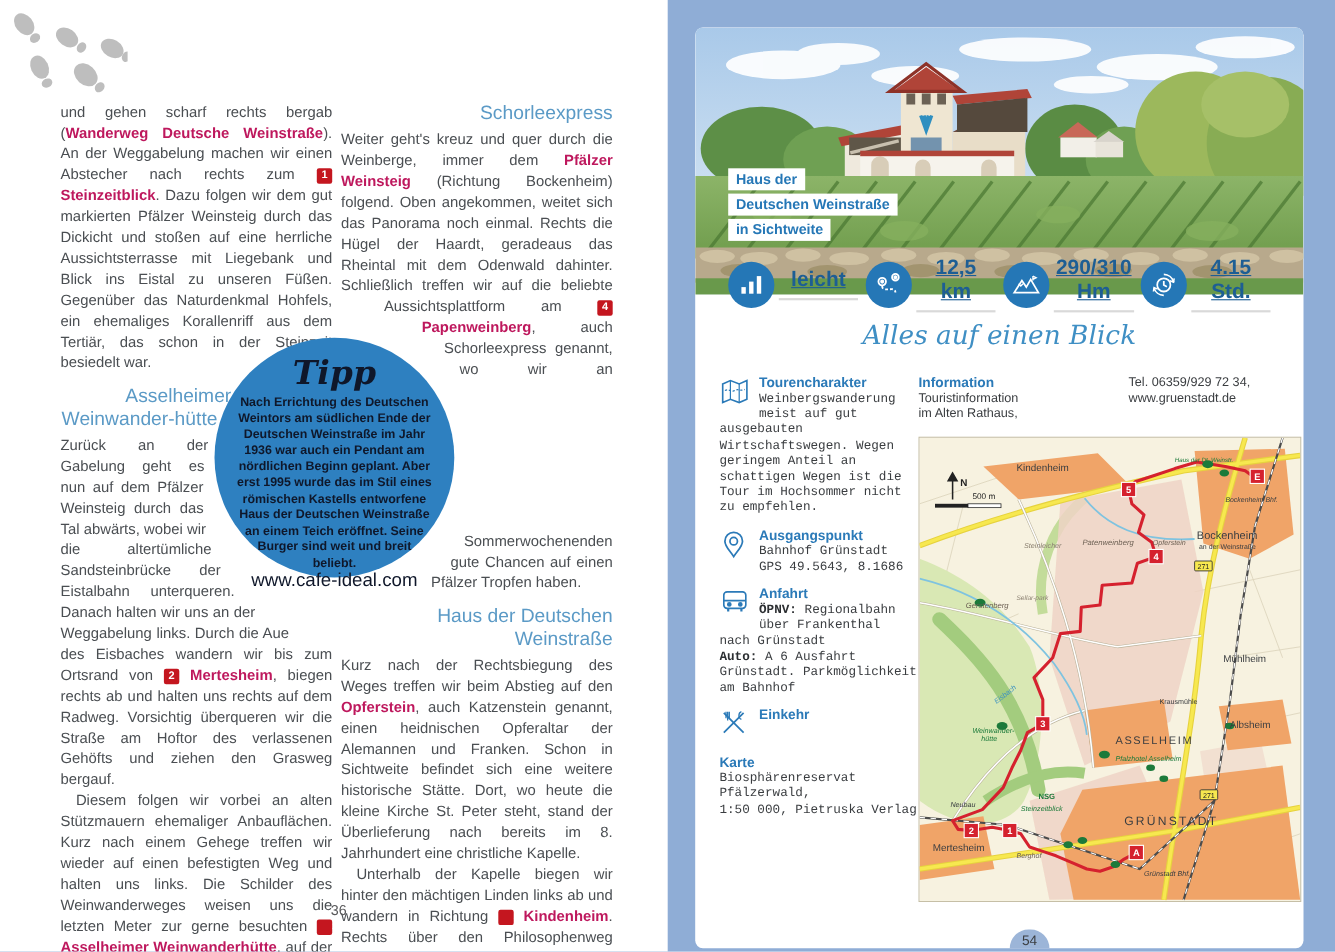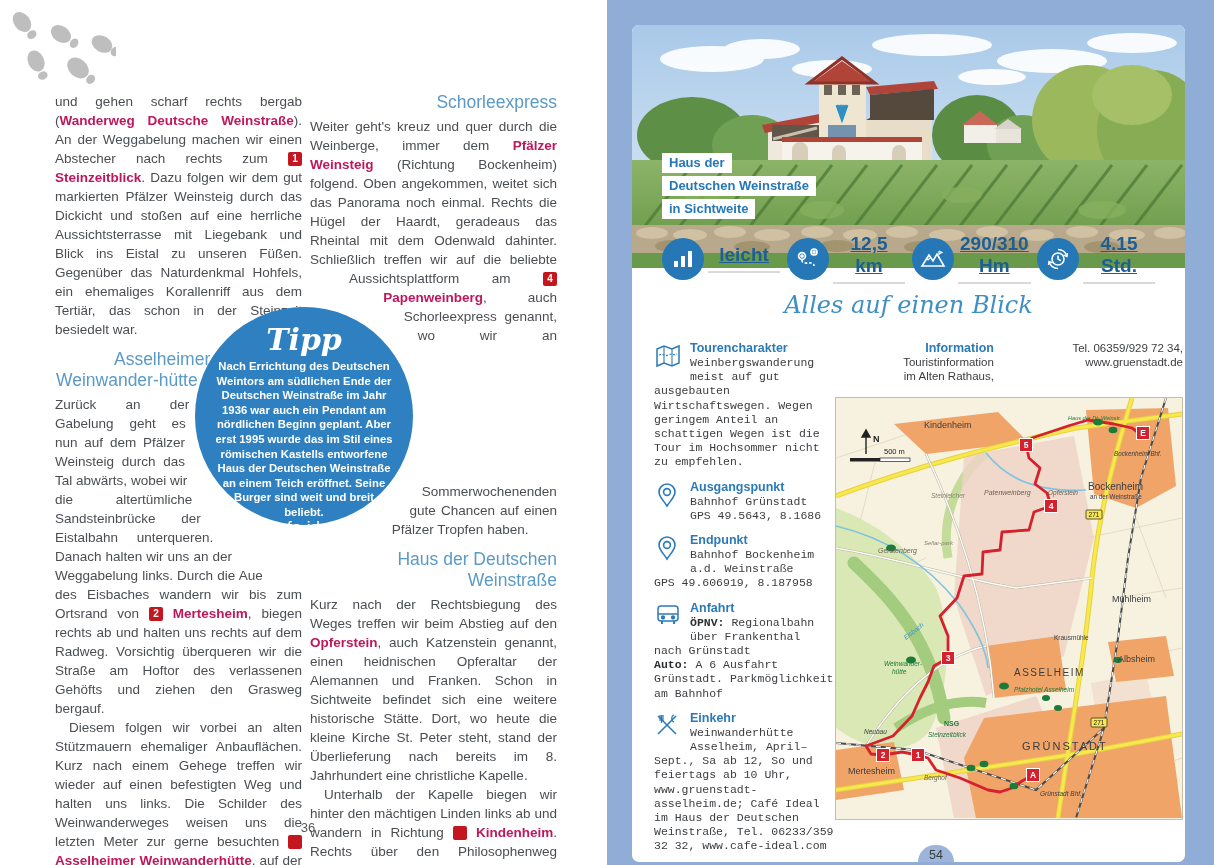--- a/index.html
+++ b/index.html
@@ -18,21 +18,21 @@
   h2.blue { color:#5b9ac6; font-size:17.5px; line-height:21px; font-weight:normal; margin:10px 0 4px; text-align:right; }
   h2.blue.first { margin-top:0; }
   .wrapR { float:right; width:130px; height:280px; margin-right:-8px;
            shape-outside:circle(130px at 135px 108px); }
   .wrapL { float:left; width:130px; height:460px; margin-left:-8px;
            shape-outside:circle(138px at -10px 325px); }
   .nbadge { display:inline-block; background:#c4161f; color:#fff; font-weight:bold;
             font-size:10px; width:14px; height:14px; line-height:14px; text-align:center;
             border-radius:2px; vertical-align:1px; }
   .tipp { position:absolute; left:195px; top:307px; width:218px; height:218px; border-radius:50%;
-          background:#2e80c0; color:#ffffff; text-align:center; padding:16px 20px; z-index:5; }
+          background:#2e80c0; color:#0f172a; text-align:center; padding:16px 20px; z-index:5; }
   .tipp .script { font-family:"DejaVu Serif", serif; font-style:italic; font-weight:bold;
                   font-size:30px; line-height:34px; margin-bottom:2px; }
   .tipp .body { font-size:11.3px; line-height:14.6px; font-weight:bold; }
   .tipp .url  { font-size:17px; line-height:15px; font-weight:normal; }
   .pagenum-left { position:absolute; left:288px; top:820px; width:40px; text-align:center;
                   color:#58585a; font-size:13px; }
 
   
   .page-right { position:absolute; left:607px; top:0; width:607px; height:865px; background:#8fadd6; }
   .card { position:absolute; left:25px; top:25px; width:553px; height:837px; background:#fff;
@@ -51,21 +51,21 @@
                border-bottom:2px solid #d9d9d9; padding:0 2px 5px; margin-left:4px;text-decoration:underline; }
   .ov-title { position:absolute; left:0; top:266px; width:553px; text-align:center;
               font-family:"DejaVu Serif", serif; font-style:italic; font-weight:normal;
               color:#3f8fc4; font-size:24px; }
   .info-left { position:absolute; left:22px; top:316px; width:180px; }
   .sec { margin-bottom:10px; overflow:hidden; }
   .sec .icon { float:left; width:30px; height:30px; margin:1px 6px 2px 0; color:#2b7ab8; }
   .sec h3 { color:#2b7ab8; font-size:12.5px; line-height:15px; font-weight:bold; }
   .sec .sec-body { font-size:11.5px; line-height:14.2px; color:#3a3d40; white-space:pre-line;font-family:Liberation Mono, monospace; }
   .sec .sec-body b { color:#2c2f32; }
-  .info-topright { position:absolute; left:203px; top:316px; width:348px; display:flex;text-align:right; }
+  .info-topright { position:absolute; left:203px; top:316px; width:348px; display:flex; }
   .info-topright .blockA { width:175px; }
   .info-topright .blockB { width:173px; font-size:11.5px; line-height:14.2px; color:#3a3d40;
                            white-space:pre-line;margin-left:32px; }
   .mapbox { position:absolute; left:203px; top:372px; width:348px; height:423px;
             border:1px solid #c6bfa6; }
   .bump { position:absolute; left:286px; bottom:0; width:36px; height:17px;
           border-radius:18px 18px 0 0; background:#9cb5d8; color:#3a3d40; font-size:12.5px;
           text-align:center; line-height:20px; }
   svg text { font-family:"Liberation Sans", sans-serif; }
 </style>
@@ -318,32 +318,20 @@
           <svg width="26" height="28" viewBox="0 0 26 28" fill="none" stroke="currentColor" stroke-width="1.6">
             <path d="M13 3 a8 8 0 0 1 8 8 c0 5 -5 9 -8 14 c-3 -5 -8 -9 -8 -14 a8 8 0 0 1 8 -8 Z"></path>
             <circle cx="13" cy="11" r="3.4"></circle>
           </svg>
         </span>
         <h3>Ausgangspunkt</h3>
         <div class="sec-body">Bahnhof Grünstadt
 GPS 49.5643, 8.1686</div>
       </div>
 
-      <div class="sec">
-        <span class="icon">
-          <svg width="26" height="28" viewBox="0 0 26 28" fill="none" stroke="currentColor" stroke-width="1.6">
-            <path d="M13 3 a8 8 0 0 1 8 8 c0 5 -5 9 -8 14 c-3 -5 -8 -9 -8 -14 a8 8 0 0 1 8 -8 Z"></path>
-            <circle cx="13" cy="11" r="3.4"></circle>
-          </svg>
-        </span>
-        <h3>Endpunkt</h3>
-        <div class="sec-body">Bahnhof Bockenheim
-a.d. Weinstraße
-GPS 49.606919, 8.187958</div>
-      </div>
 
       <div class="sec">
         <span class="icon">
           <svg width="28" height="26" viewBox="0 0 28 26" fill="none" stroke="currentColor" stroke-width="1.5">
             <rect x="4" y="4" width="20" height="15" rx="3"></rect>
             <path d="M4 12 h20"></path>
             <circle cx="9" cy="15.5" r="1.4" fill="currentColor"></circle>
               <circle cx="19" cy="15.5" r="1.4" fill="currentColor"></circle>
             <path d="M8 19 v3 M20 19 v3" stroke-width="2"></path>
           </svg>
@@ -356,21 +344,20 @@
       <div class="sec">
         <span class="icon">
           <svg width="26" height="26" viewBox="0 0 26 26" fill="none" stroke="currentColor" stroke-width="1.6">
             <path d="M4 4 L22 22"></path>
             <path d="M22 4 L4 22"></path>
             <path d="M6 3 v6 M9 3 v6 M7.5 3 v8" stroke-width="1.2"></path>
             <path d="M20 3 c-3 1 -3 6 0 7" stroke-width="1.2"></path>
           </svg>
         </span>
         <h3>Einkehr</h3>
-        <div class="sec-body">Weinwanderhütte Asselheim, April–Sept., Sa ab 12, So und feiertags ab 10 Uhr, www.gruenstadt-asselheim.de; Café Ideal im Haus der Deutschen Weinstraße, Tel. 06233/359 32 32, www.cafe-ideal.com</div>
       </div>
 
       <div class="sec">
         <h3>Karte</h3>
         <div class="sec-body">Biosphärenreservat Pfälzerwald,
 1:50 000, Pietruska Verlag</div>
       </div>
     </div>
 
     <div class="info-topright">

